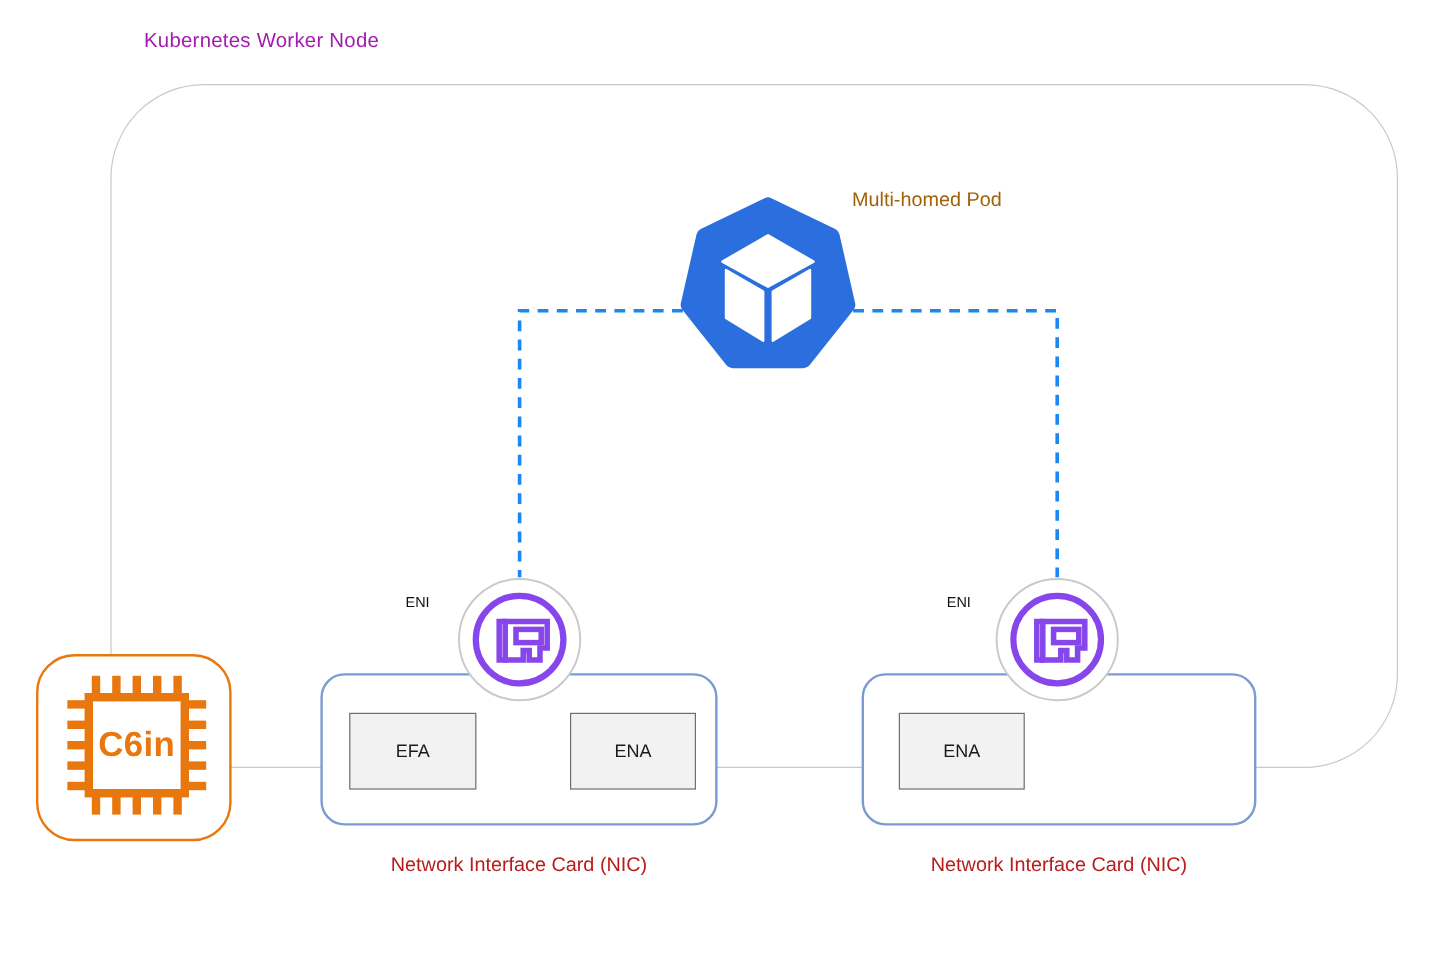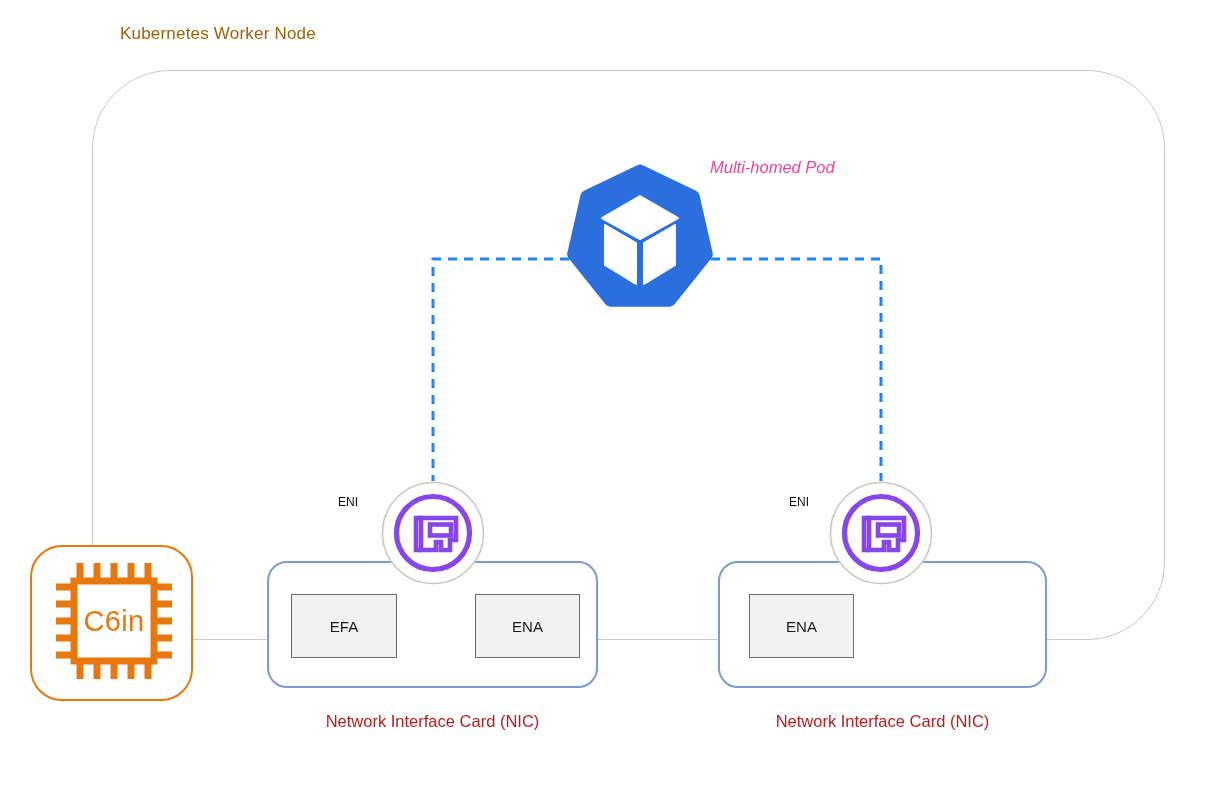--- a/index.html
+++ b/index.html
@@ -7,35 +7,35 @@
   body {
     width: 1210px; height: 800px;
     position: relative; overflow: hidden;
     font-family: "Liberation Sans", sans-serif;
     color: #111;
   }
   .abs { position: absolute; }
 
   .title-label {
     left: 120px; top: 24px;
-    font-size: 17px; color: #a16207; letter-spacing: .2px;
+    font-size: 17px; color: #a21caf; letter-spacing: .2px;
   }
 
   .worker-node-box {
     left: 92px; top: 70px; width: 1073px; height: 570px;
     border: 1.6px solid var(--boundary-gray, #C9C9C9);
     border-radius: 78px; background: transparent;
   }
 
   .connectors { left: 0; top: 0; width: 1210px; height: 800px; pointer-events: none; }
 
   .pod-icon-wrap { left: 560px; top: 159px; width: 160px; height: 160px; }
   .pod-label {
     left: 710px; top: 158px;
-    font-size: 16.5px; color: #ec4899; font-style: italic;
+    font-size: 16.5px; color: #a16207;
   }
 
   .nic-box {
     border: 2px solid var(--nic-border-blue, #7B9BD2);
     border-radius: 20px; background: #ffffff;
   }
   .nic-box.left  { left: 267px; top: 561px; width: 331px; height: 127px; }
   .nic-box.right { left: 718px; top: 561px; width: 329px; height: 127px; }
 
   .adapter-box {
@@ -65,21 +65,21 @@
 
   .instance-box {
     left: 30px; top: 545px; width: 163px; height: 156px;
     border: 2px solid var(--instance-orange, #E8770D);
     border-radius: 32px; background: #ffffff;
   }
   .chip-svg { left: 24px; top: 16px; width: 116px; height: 116px; }
   .instance-label {
     left: 24px; top: 16px; width: 116px; height: 116px;
     display: flex; align-items: center; justify-content: center;
-    font-size: 29px; font-weight: 400;
+    font-size: 29px; font-weight: 700;
     color: var(--instance-orange, #E8770D);
     letter-spacing: 0.3px;
   }
 </style>
 </head>
 <body>
 
 <div class="abs title-label">Kubernetes Worker Node</div>
 
 <div class="abs worker-node-box"></div>

